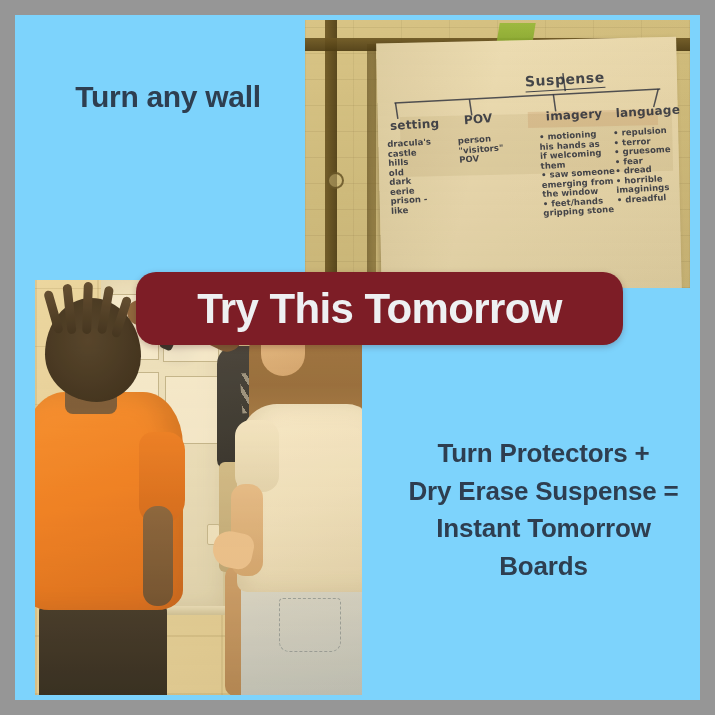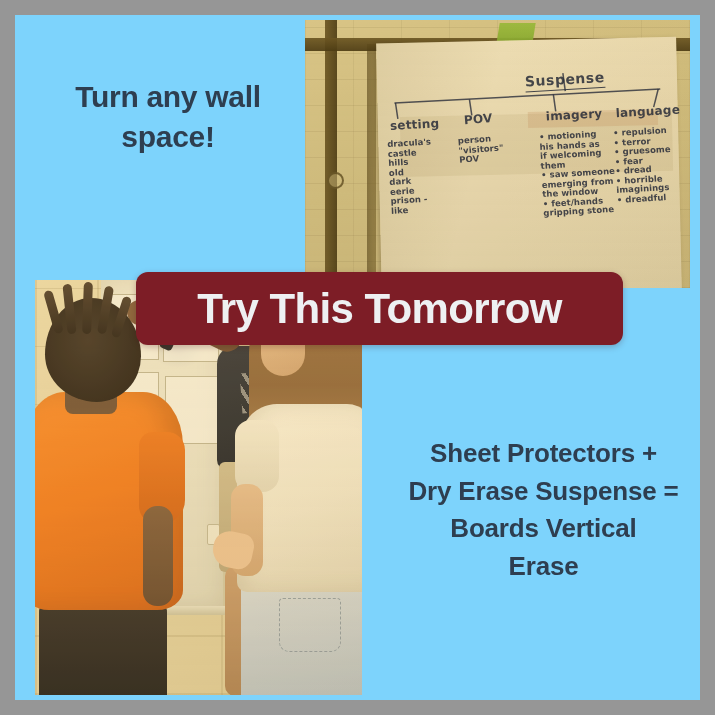--- a/index.html
+++ b/index.html
@@ -371,21 +371,21 @@
   }
 
   
   #banner {
     position: absolute;
     left: 121px;      
     top: 257px;       
     width: 487px;
     height: 73px;
     background: #7D1D26;
-    border-radius: 12px;
+    border-radius: 20px;
     display: flex;
     align-items: center;
     justify-content: center;
     box-shadow: 0 2px 6px rgba(60,10,18,.25);
   }
   #banner-text {
     color: #EEF0F2;
     font-size: 42px;
     font-weight: 700;
     letter-spacing: -0.6px;
@@ -503,28 +503,27 @@
       <div class="loc" style="left:48px; top:2px;   height:52px; transform:rotate(2deg);"></div>
       <div class="loc" style="left:66px; top:6px;   height:48px; transform:rotate(10deg);"></div>
       <div class="loc" style="left:82px; top:16px;  height:42px; transform:rotate(18deg);"></div>
 
       <div class="warmwash"></div>
       <div class="warmwash2"></div>
     </div>
 
     <div id="headline">
       <span class="ln">Turn any wall</span>
-      <span class="ln">space!</span>
     </div>
 
     <div id="subline">
-      <span class="ln">Sheet Protectors +</span>
+      <span class="ln">Turn Protectors +</span>
       <span class="ln">Dry Erase Suspense =</span>
-      <span class="ln">Boards Vertical</span>
-      <span class="ln">Erase</span>
+      <span class="ln">Instant Tomorrow</span>
+      <span class="ln">Boards</span>
     </div>
 
     <div id="banner">
       <span id="banner-text">Try This Tomorrow</span>
     </div>
 
   </div>
 </div>
 
 </body></html>

